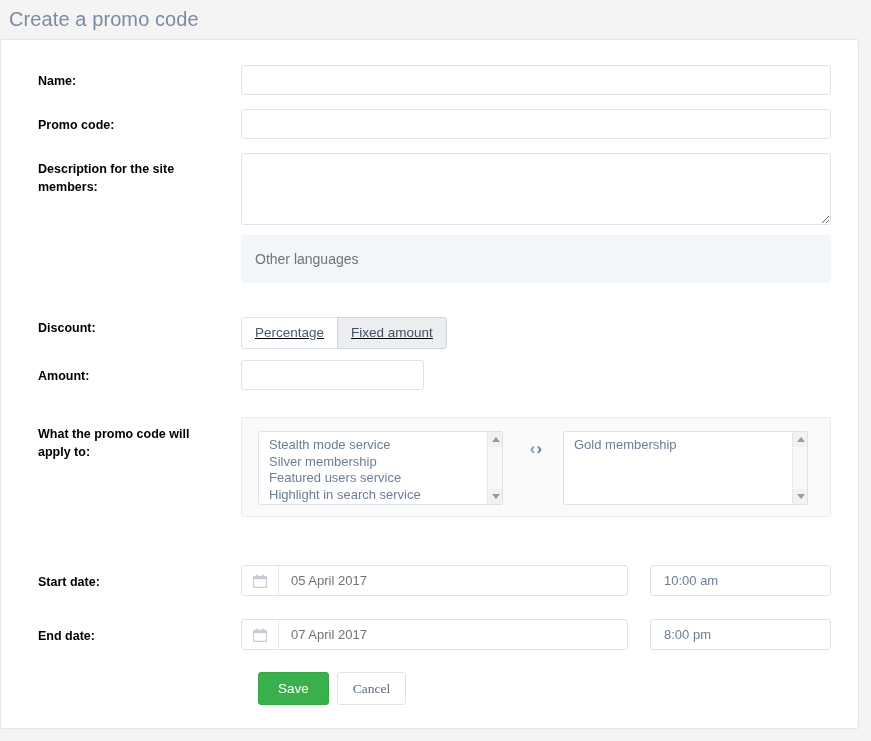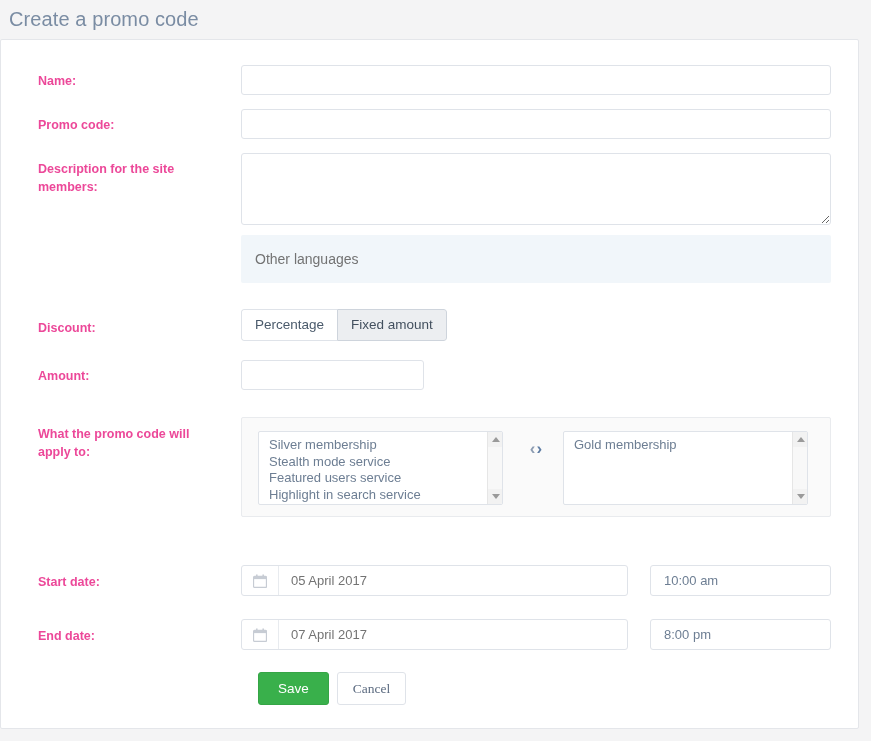--- a/index.html
+++ b/index.html
@@ -50,21 +50,21 @@
     height: 100%;
     padding: 0;
   }
 
   .label {
     position: absolute;
     left: 37px;
     width: 196px;
     font-size: 12.5px;
     font-weight: bold;
-    color: #ec4899;
+    color: #000000;
     line-height: 18px;
   }
 
   .ctrl-input {
     position: absolute;
     left: 240px;
     height: 30px;
     background: #ffffff;
     border: 1px solid #dfe3e9;
     border-radius: 3px;
@@ -342,39 +342,39 @@
         <i style="left:2px;top:8px;"></i>
           <i style="left:5px;top:8px;"></i>
           <i style="left:8px;top:8px;"></i>
       </div>
 
       <div class="other-lang" style="top:195px;">
         <span>Other languages</span>
       </div>
 
       <div class="label" style="top:279px;">Discount:</div>
-      <div class="btn-group" style="top:269px;">
+      <div class="btn-group" style="top:277px;text-decoration:underline;">
         <button class="toggle-btn first" type="button">Percentage</button>
         <button class="toggle-btn last active" type="button">Fixed amount</button>
       </div>
 
       <div class="label" style="top:327px;">Amount:</div>
       <input class="ctrl-input amount" style="top: 320px;" type="text" placeholder="">
 
       <div class="label" style="top:385px;">
         <span>What the promo code will</span><br>
         <span>apply to:</span>
       </div>
 
       <div class="dual-list" style="top:377px;">
 
         <div class="listbox left">
           <div class="list-scroll">
+            <div class="list-item">Stealth mode service</div>
             <div class="list-item">Silver membership</div>
-            <div class="list-item">Stealth mode service</div>
             <div class="list-item">Featured users service</div>
             <div class="list-item">Highlight in search service</div>
           </div>
           <div class="fake-scrollbar">
             <div class="sb-arrow up">
                 <span></span>
               </div>
             <div class="sb-arrow down">
                 <span></span>
               </div>

